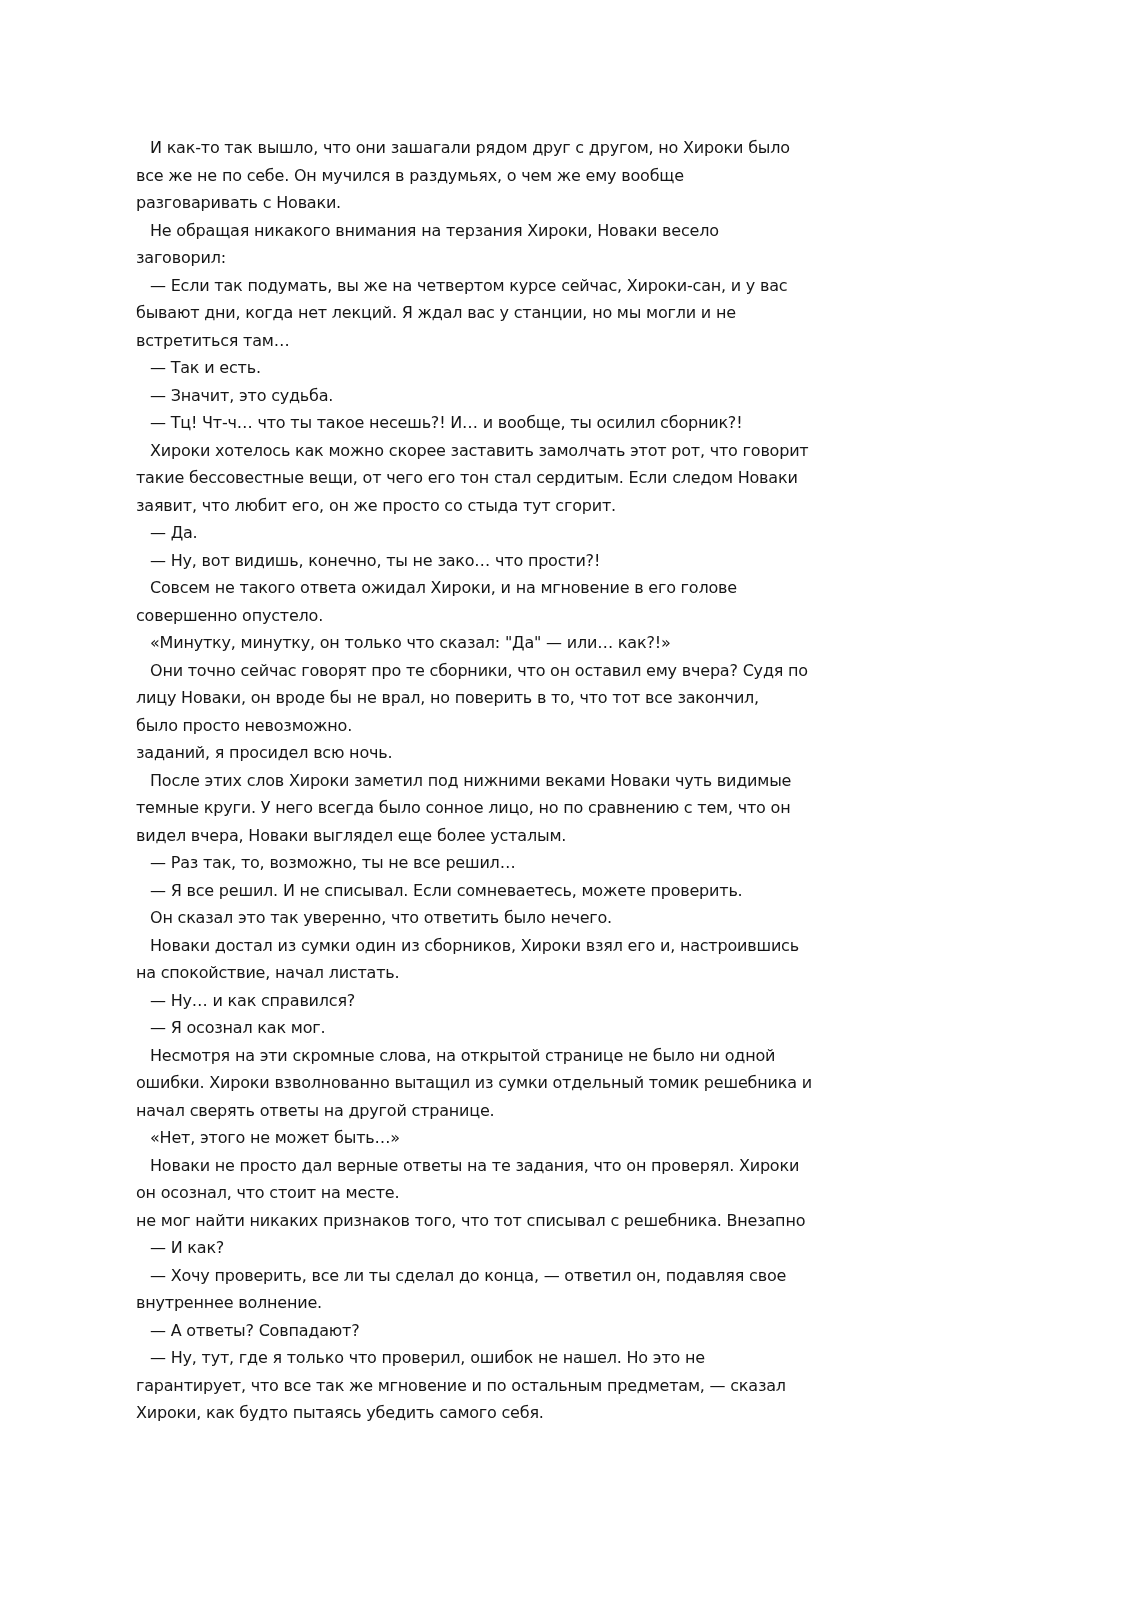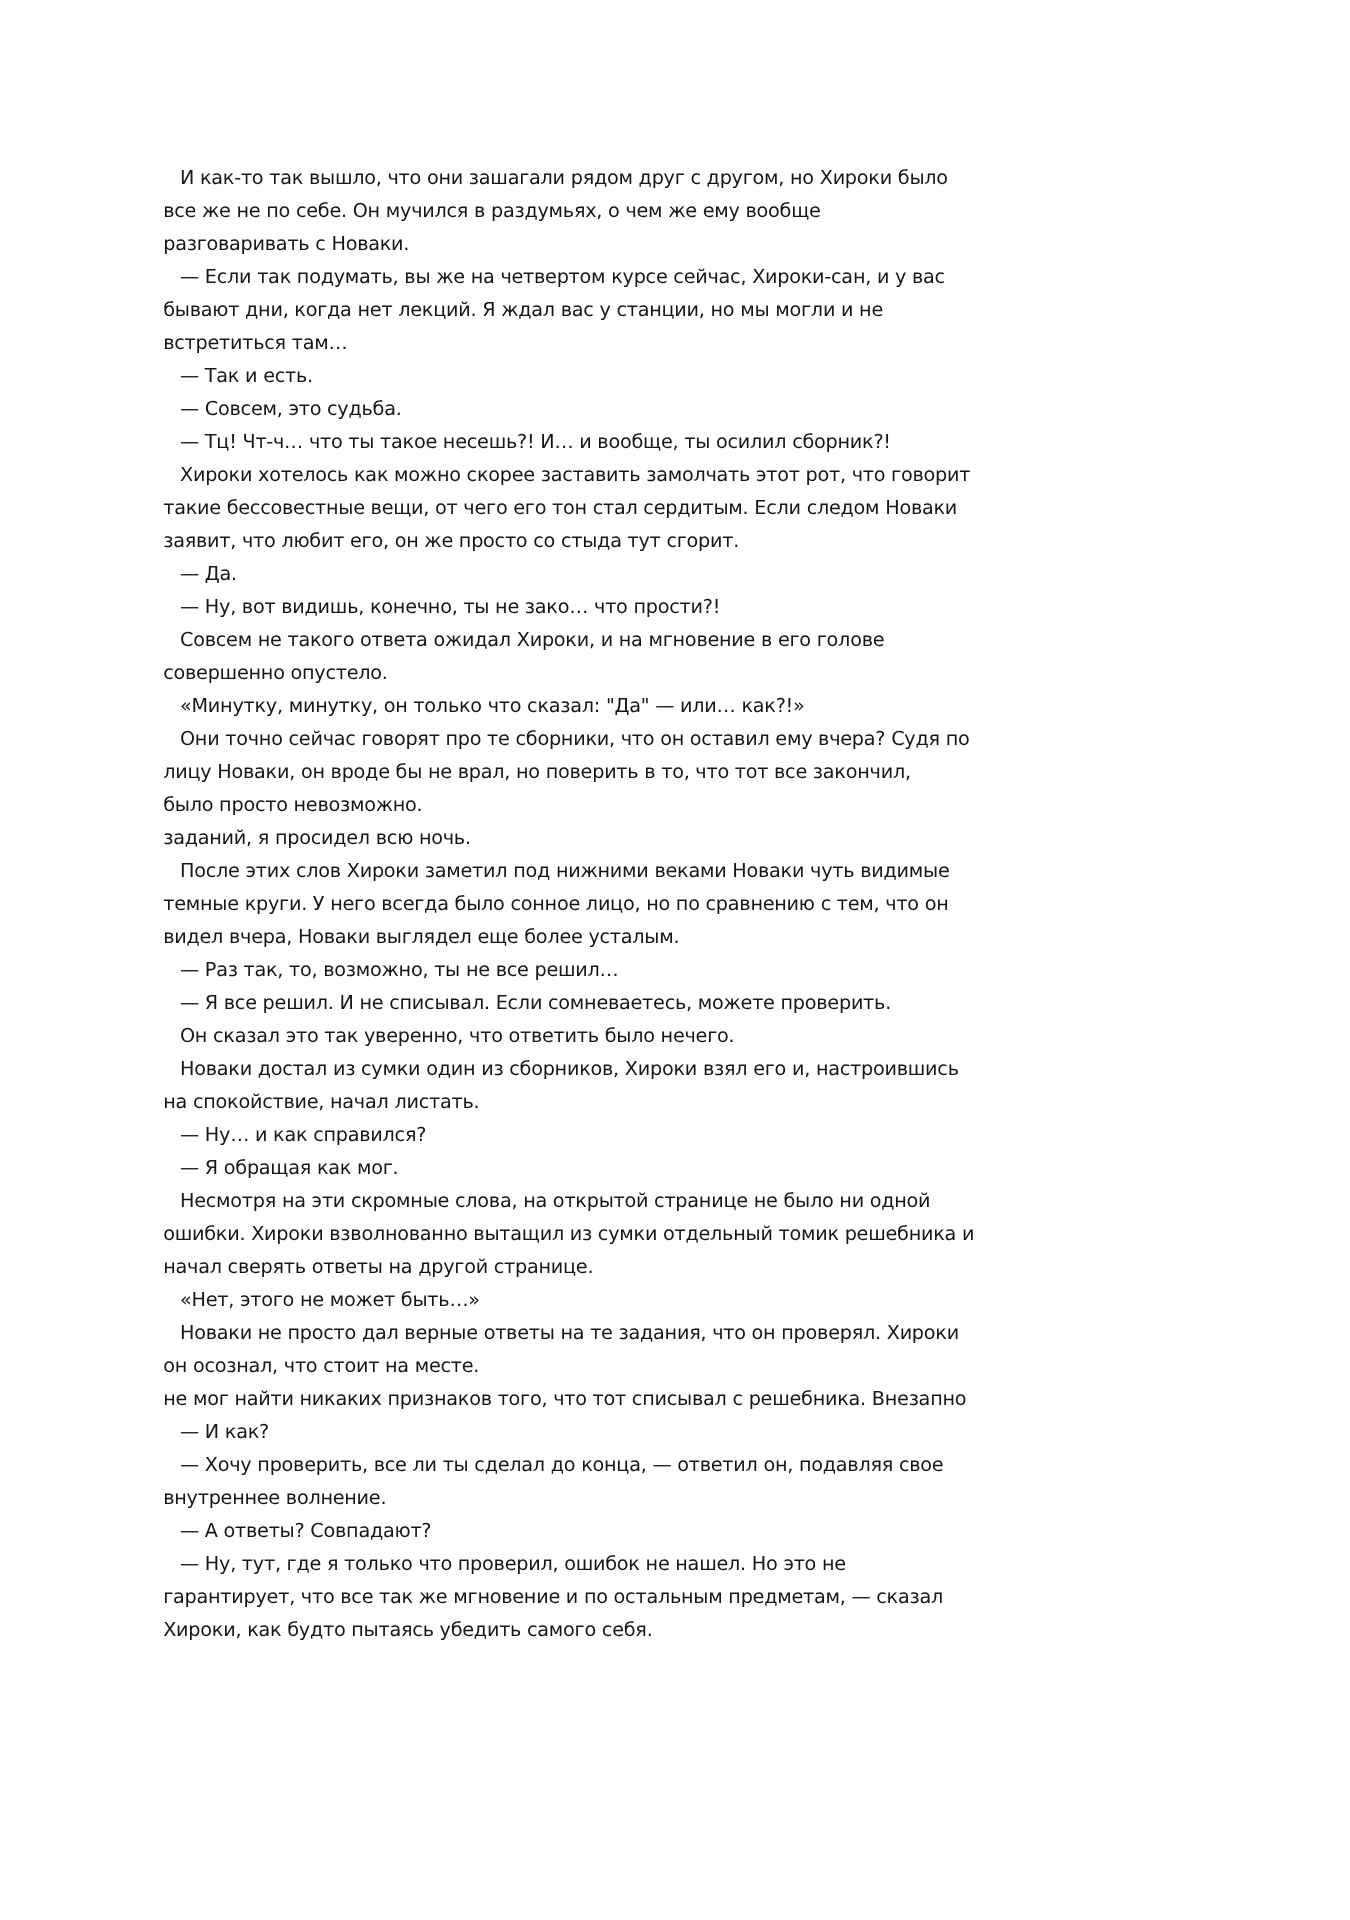--- a/index.html
+++ b/index.html
@@ -41,29 +41,33 @@
 <body style="background: rgb(255, 255, 255);">
 
 <div class="page">
   <div class="text-block" style="color: rgb(22, 22, 22);">
       <p class="para">
         <span class="line first">И как-то так вышло, что они зашагали рядом друг с другом, но Хироки было</span>
         <span class="line">все же не по себе. Он мучился в раздумьях, о чем же ему вообще</span>
         <span class="line">разговаривать с Новаки.</span>
       </p>
       <p class="para">
+        <span class="line first">Не обращая никакого внимания на терзания Хироки, Новаки весело</span>
+        <span class="line">заговорил:</span>
+      </p>
+      <p class="para">
         <span class="line first">— Если так подумать, вы же на четвертом курсе сейчас, Хироки-сан, и у вас</span>
         <span class="line">бывают дни, когда нет лекций. Я ждал вас у станции, но мы могли и не</span>
         <span class="line">встретиться там…</span>
       </p>
       <p class="para">
         <span class="line first">— Так и есть.</span>
       </p>
       <p class="para">
-        <span class="line first">— Совсем, это судьба.</span>
+        <span class="line first">— Значит, это судьба.</span>
       </p>
       <p class="para">
         <span class="line first">— Тц! Чт-ч… что ты такое несешь?! И… и вообще, ты осилил сборник?!</span>
       </p>
       <p class="para">
         <span class="line first">Хироки хотелось как можно скорее заставить замолчать этот рот, что говорит</span>
         <span class="line">такие бессовестные вещи, от чего его тон стал сердитым. Если следом Новаки</span>
         <span class="line">заявит, что любит его, он же просто со стыда тут сгорит.</span>
       </p>
       <p class="para">
@@ -102,21 +106,21 @@
         <span class="line first">Он сказал это так уверенно, что ответить было нечего.</span>
       </p>
       <p class="para">
         <span class="line first">Новаки достал из сумки один из сборников, Хироки взял его и, настроившись</span>
         <span class="line">на спокойствие, начал листать.</span>
       </p>
       <p class="para">
         <span class="line first">— Ну… и как справился?</span>
       </p>
       <p class="para">
-        <span class="line first">— Я обращая как мог.</span>
+        <span class="line first">— Я осознал как мог.</span>
       </p>
       <p class="para">
         <span class="line first">Несмотря на эти скромные слова, на открытой странице не было ни одной</span>
         <span class="line">ошибки. Хироки взволнованно вытащил из сумки отдельный томик решебника и</span>
         <span class="line">начал сверять ответы на другой странице.</span>
       </p>
       <p class="para">
         <span class="line first">«Нет, этого не может быть…»</span>
       </p>
       <p class="para">

